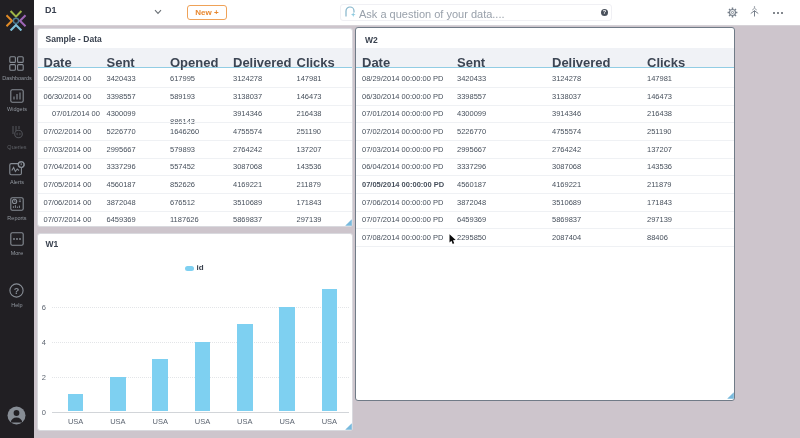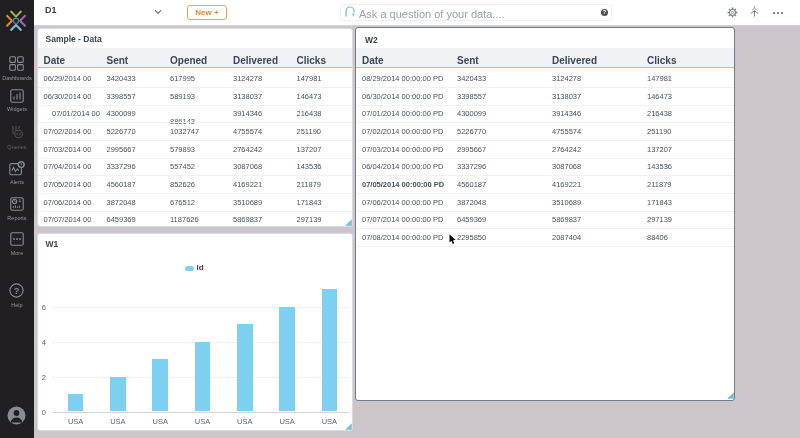--- a/index.html
+++ b/index.html
@@ -1,19 +1,19 @@
 <!DOCTYPE html>
 <html><head><meta charset="utf-8">
 <style>
 *{margin:0;padding:0;box-sizing:border-box;}
 html,body{width:800px;height:438px;overflow:hidden;}
 body{font-family:"Liberation Sans",sans-serif;background:#cdc5cc;position:relative;}
 .abs{position:absolute;}
 .cell{position:absolute;font-size:7.5px;color:#47505c;white-space:nowrap;}
-.hcell{position:absolute;font-size:10px;font-weight:700;color:#3c4553;white-space:nowrap;}
+.hcell{position:absolute;font-size:13px;font-weight:700;color:#3c4553;white-space:nowrap;}
 .sep{position:absolute;height:1px;background:#eff1f4;}
 .lbl{position:absolute;font-size:5.5px;color:#9298a0;text-align:center;white-space:nowrap;}
 </style></head><body>
 
 <div class="abs" style="left:34px;top:0;width:766px;height:25.5px;background:#fff;border-bottom:1px solid #d6d2d7;"></div>
 <div class="abs" style="left:45px;top:5px;font-size:9px;font-weight:700;color:#3a4150;">D1</div>
 <svg class="abs" style="left:154px;top:9px;" width="8" height="6" viewBox="0 0 8 6">
     <path d="M1 1.2 L4 4.4 L7 1.2" fill="none" stroke="#6a7076" stroke-width="1.1"></path>
   </svg>
 <div class="abs" style="left:187px;top:4.5px;width:40px;height:15px;border:1px solid #efa258;border-radius:3px;color:#e8872e;font-size:8px;font-weight:700;text-align:center;line-height:13.5px;">New +</div>
@@ -145,21 +145,21 @@
 <div class="cell" style="left:296.5px;top:91.5px;">146473</div>
 <div class="sep" style="left:38px;top:86.8px;width:313.5px;"></div>
 <div class="cell" style="left:52px;top:109.1px;">07/01/2014 00</div>
 <div class="cell" style="left:106.5px;top:109.1px;">4300099</div>
 <div class="cell" style="left:170.0px;top:109.1px;margin-top:8px;">886143</div>
 <div class="cell" style="left:233.0px;top:109.1px;">3914346</div>
 <div class="cell" style="left:296.5px;top:109.1px;">216438</div>
 <div class="sep" style="left:38px;top:104.5px;width:313.5px;"></div>
 <div class="cell" style="left:43.5px;top:126.8px;">07/02/2014 00</div>
 <div class="cell" style="left:106.5px;top:126.8px;">5226770</div>
-<div class="cell" style="left:170.0px;top:126.8px;">1032747</div>
+<div class="cell" style="left:170.0px;top:126.8px;">1646260</div>
 <div class="cell" style="left:233.0px;top:126.8px;">4755574</div>
 <div class="cell" style="left:296.5px;top:126.8px;">251190</div>
 <div class="sep" style="left:38px;top:122.2px;width:313.5px;"></div>
 <div class="cell" style="left:43.5px;top:144.5px;">07/03/2014 00</div>
 <div class="cell" style="left:106.5px;top:144.5px;">2995667</div>
 <div class="cell" style="left:170.0px;top:144.5px;">579893</div>
 <div class="cell" style="left:233.0px;top:144.5px;">2764242</div>
 <div class="cell" style="left:296.5px;top:144.5px;">137207</div>
 <div class="sep" style="left:38px;top:139.8px;width:313.5px;"></div>
 <div class="cell" style="left:43.5px;top:162.2px;">07/04/2014 00</div>

